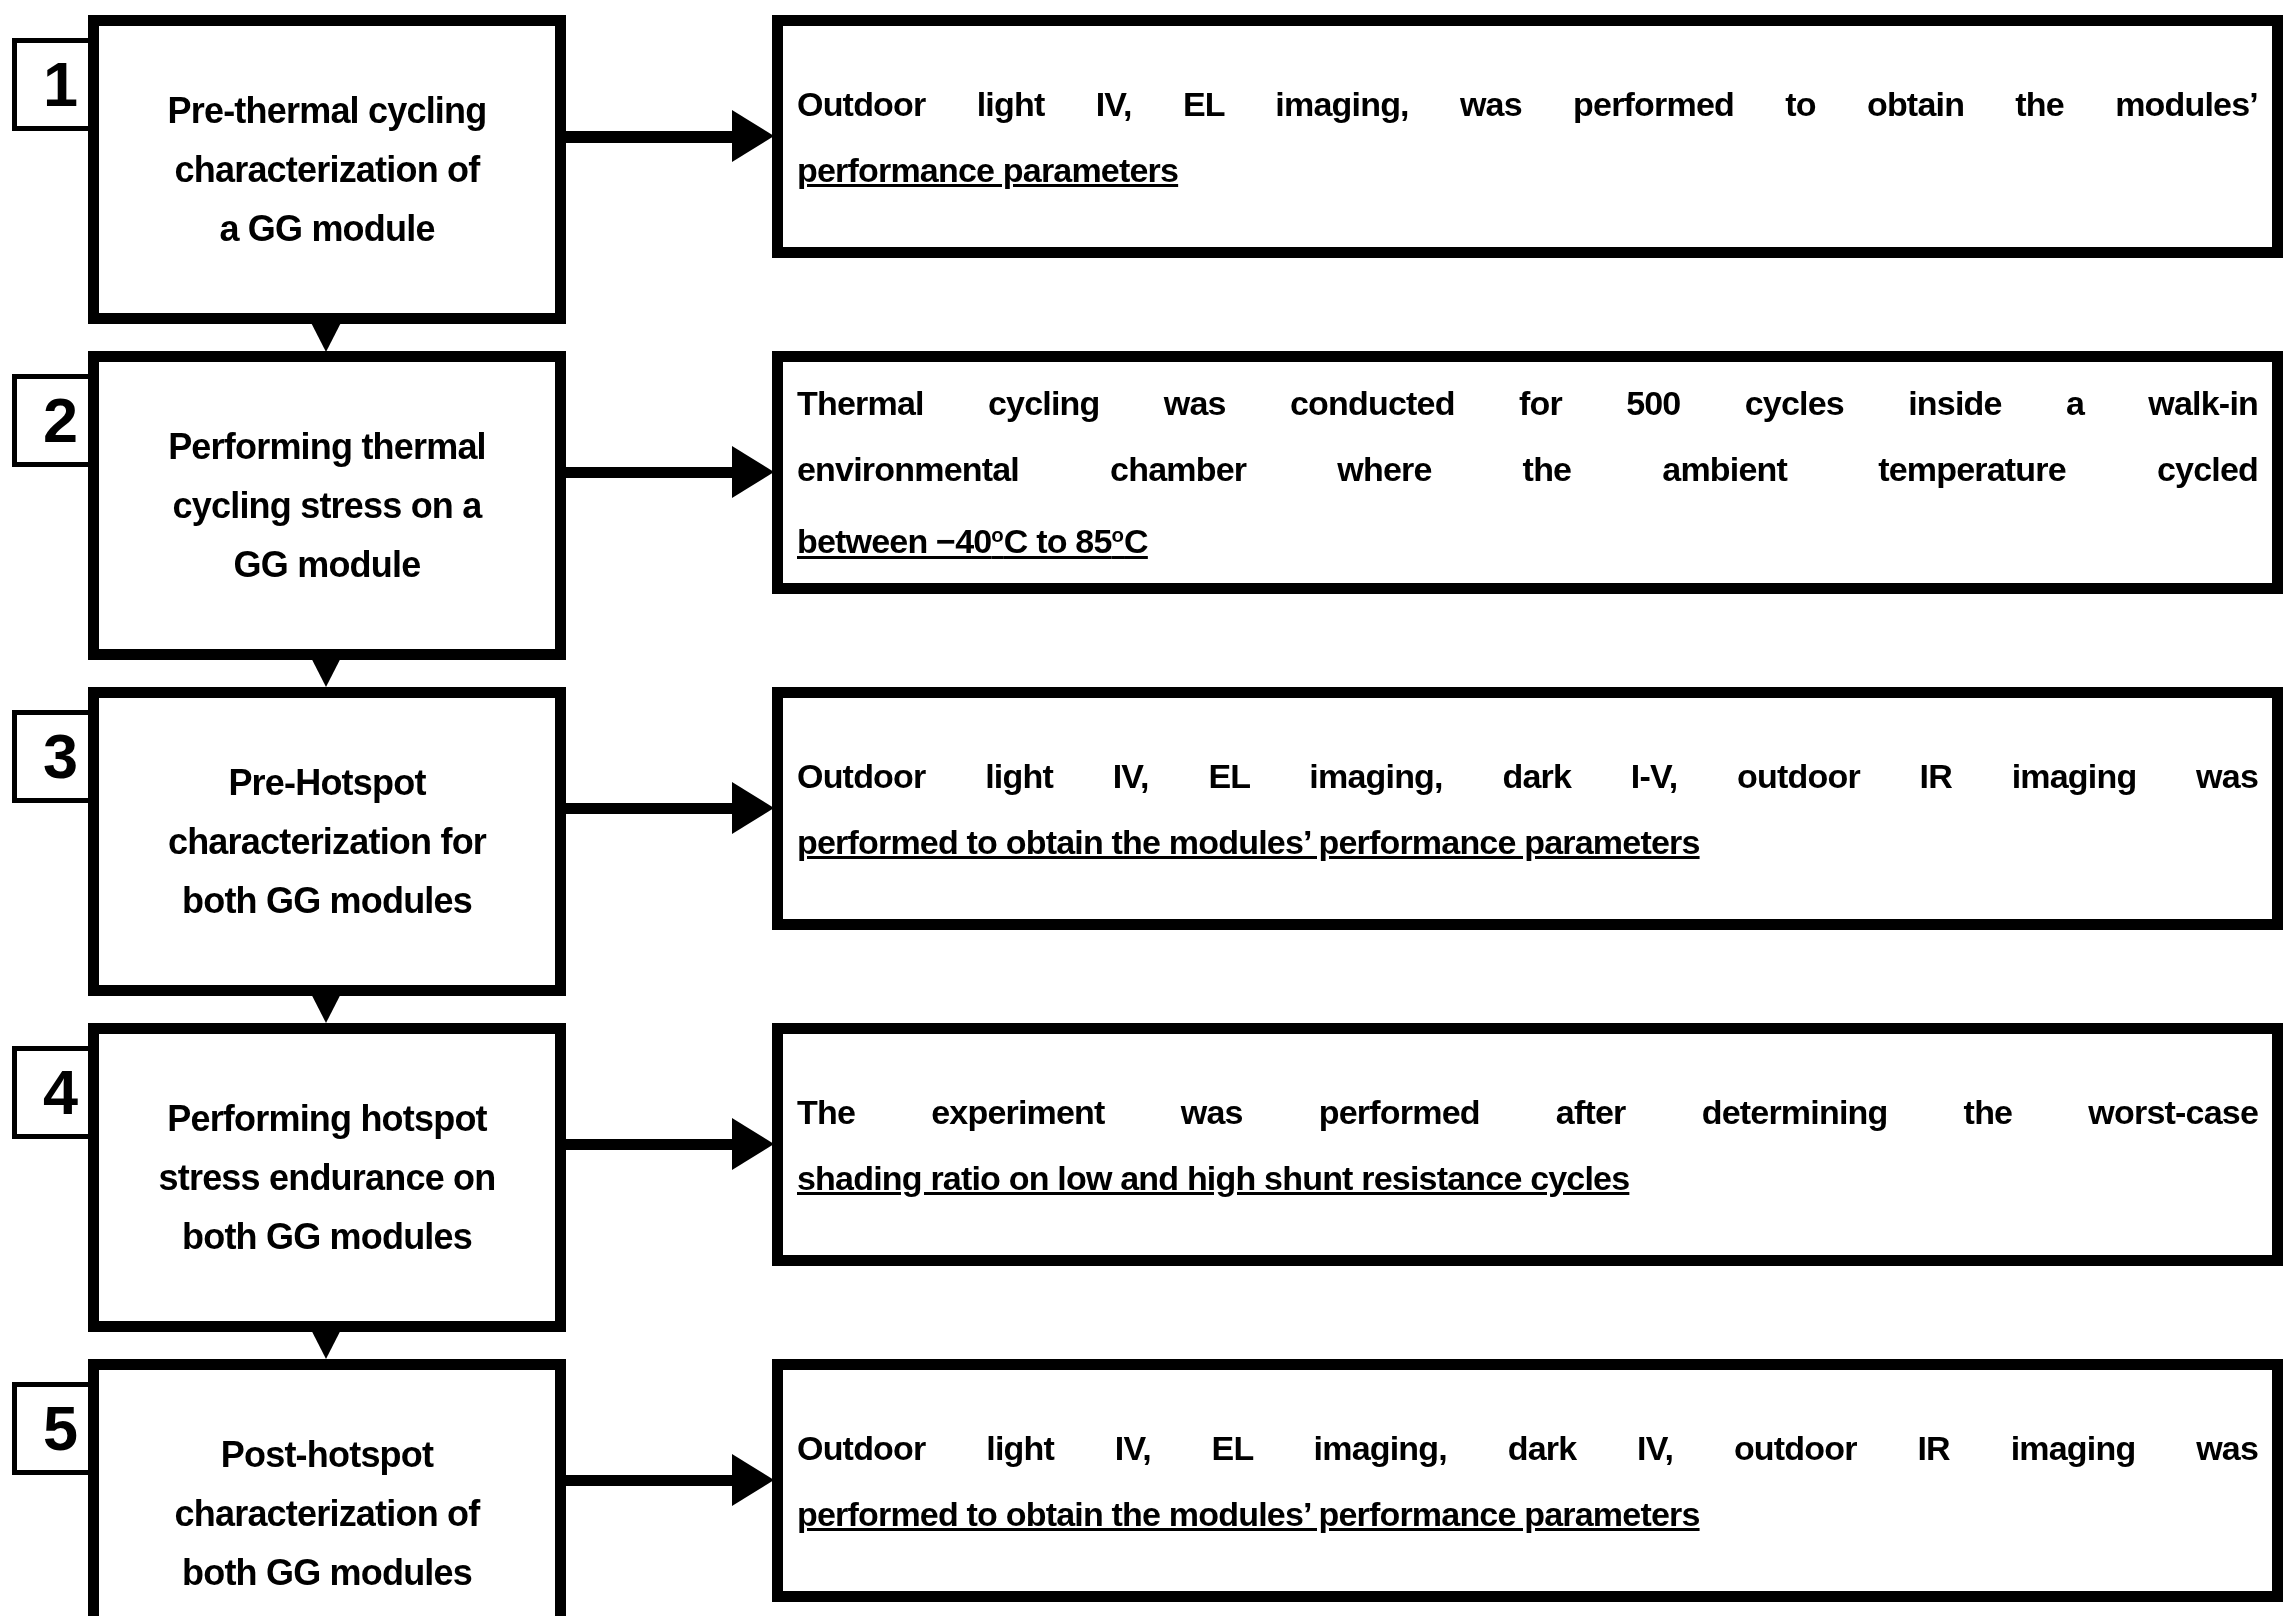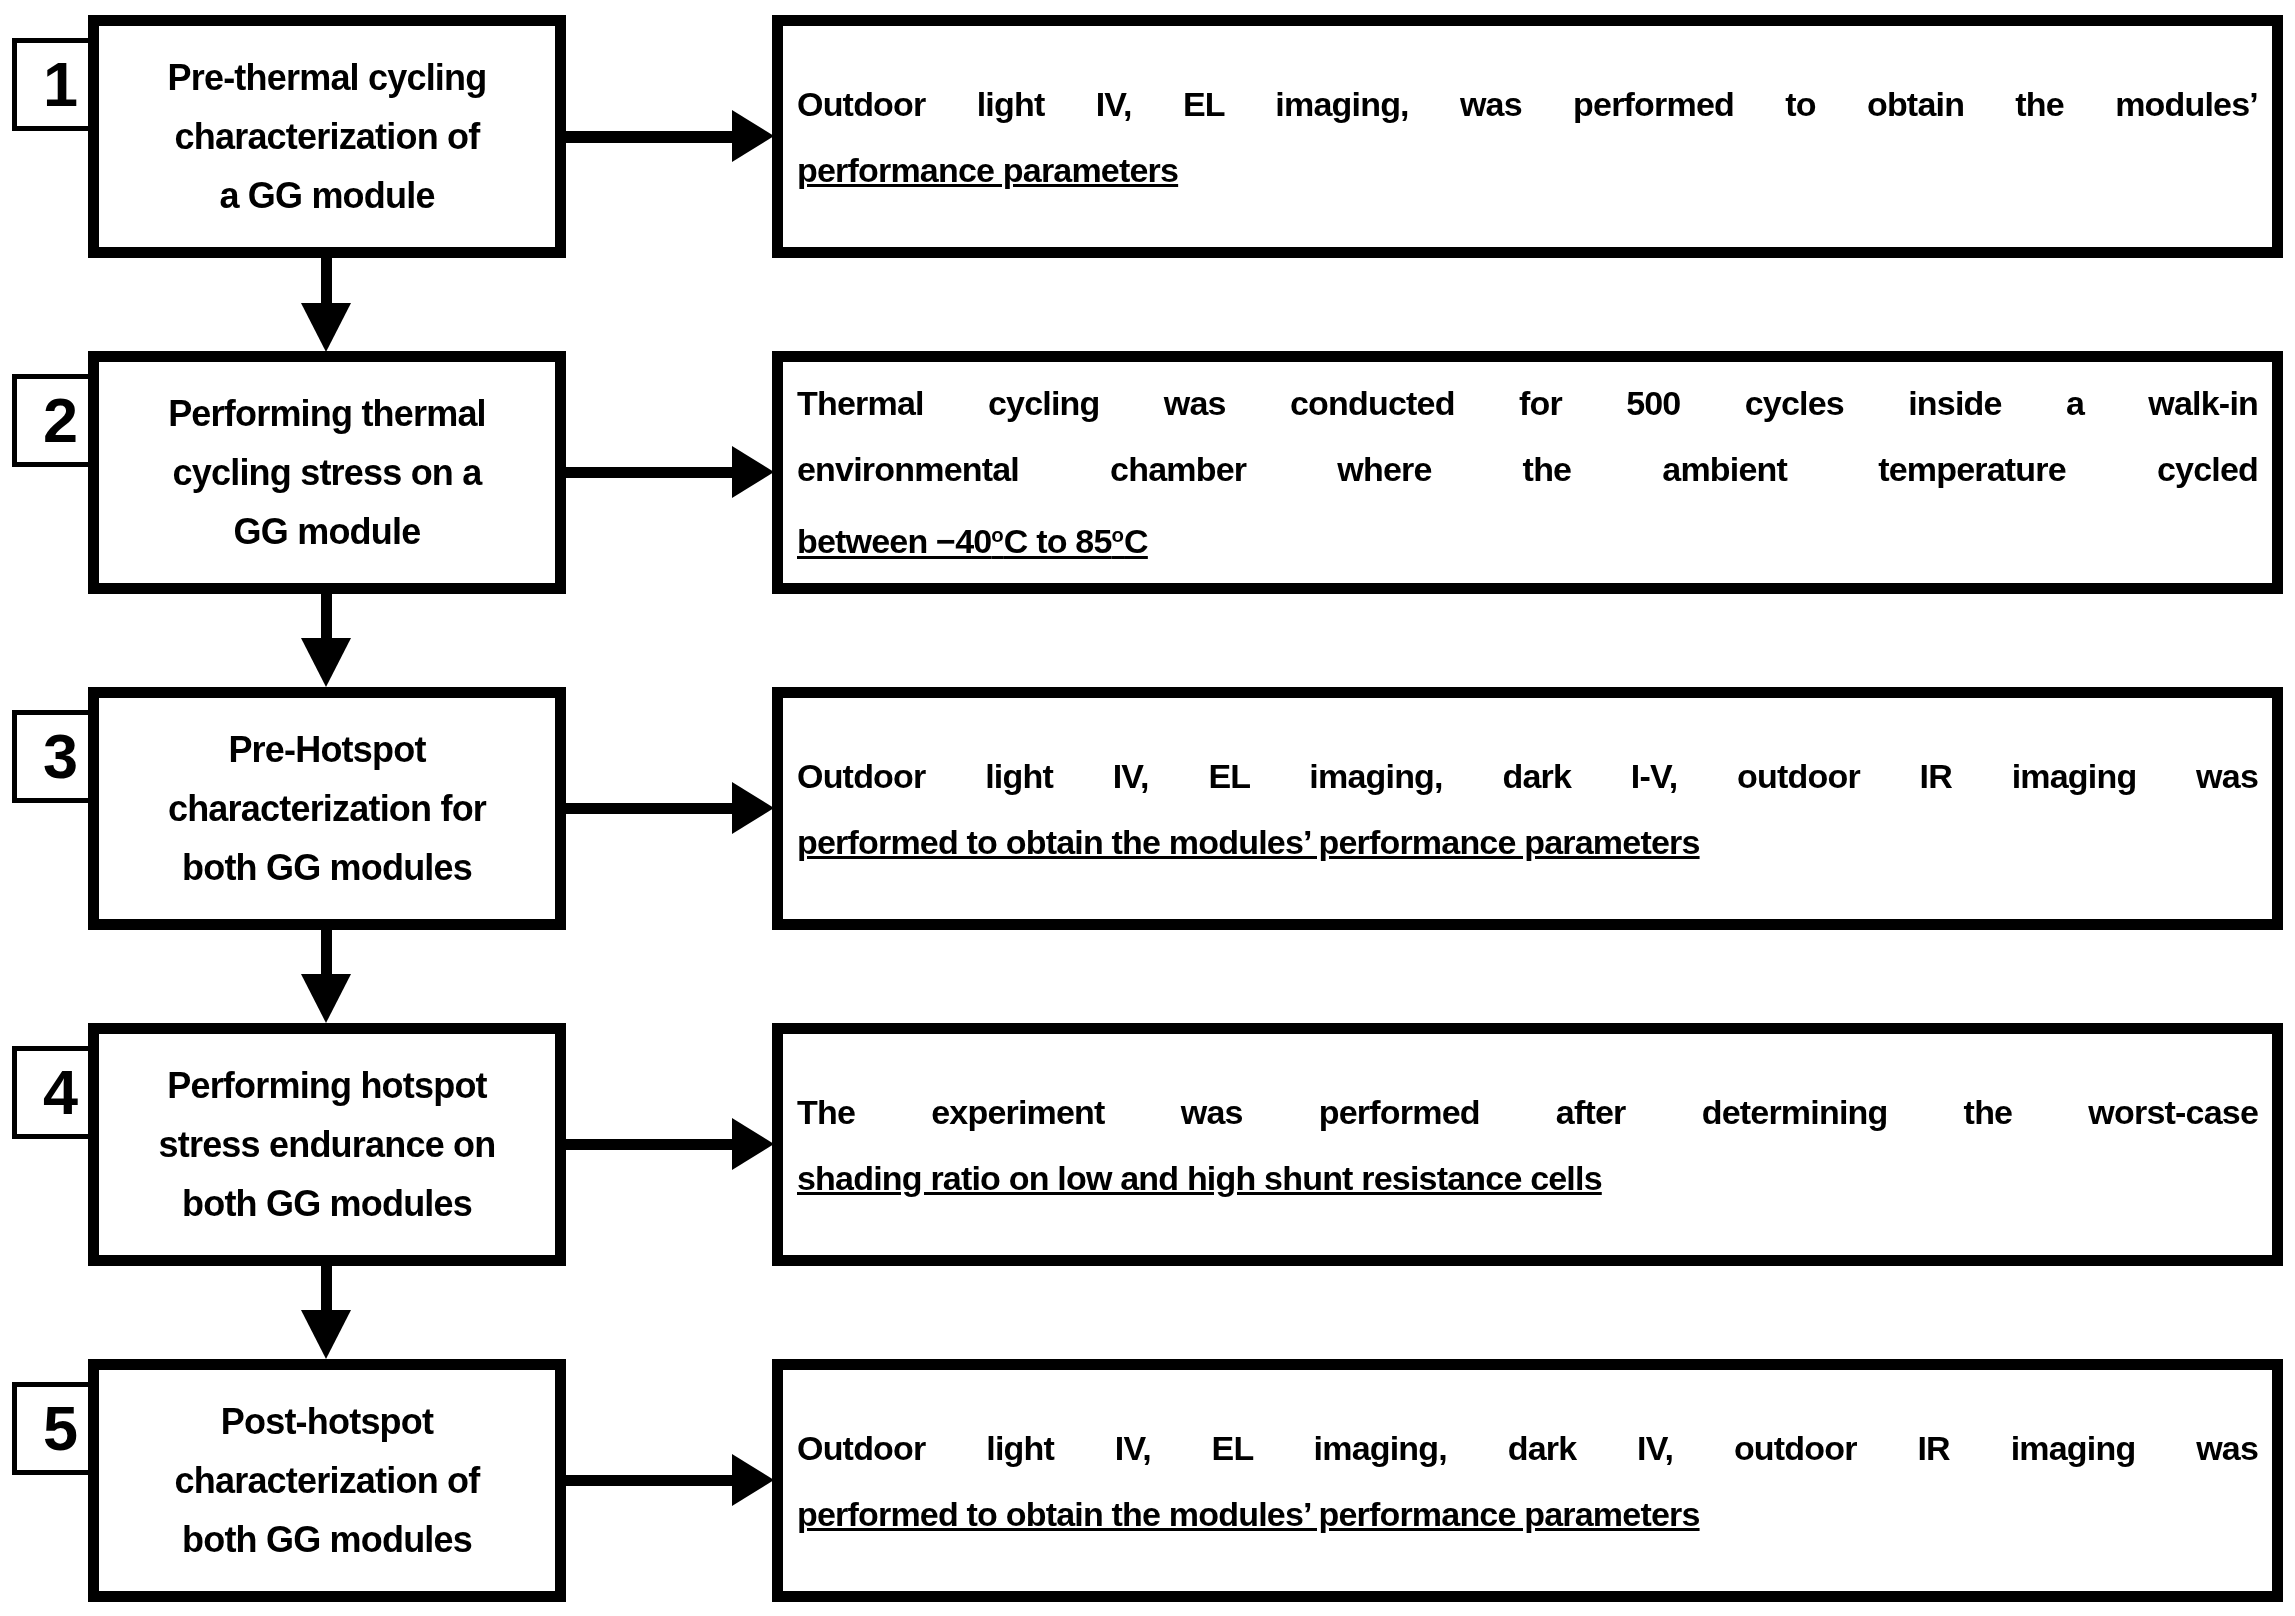--- a/index.html
+++ b/index.html
@@ -35,21 +35,21 @@
     justify-content: center;
     font-size: 63px;
     font-weight: 700;
     letter-spacing: -1.1px;
   }
   .stepbox {
     position: absolute;
     left: 88px;
     top: 0;
     width: 478px;
-    height: 243px;
+    height: 309px;
     border: 11.3px solid var(--ink, #000000);
     background: var(--paper, #ffffff);
     z-index: 2;
     box-sizing: border-box;
     display: flex;
     flex-direction: column;
     align-items: center;
     justify-content: center;
     text-align: center;
     font-size: 36px;
@@ -183,21 +183,21 @@
     </div>
     <div class="stepbox">
       <div class="line">Performing hotspot</div>
       <div class="line">stress endurance on</div>
       <div class="line">both GG modules</div>
     </div>
     <div class="harrow-shaft"></div>
     <div class="harrow-head"></div>
     <div class="descbox">
       <div class="jline">The experiment was performed after determining the worst-case</div>
-      <div class="lastline">shading ratio on low and high shunt resistance cells</div>
+      <div class="lastline">shading ratio on low and high shunt resistance cycles</div>
     </div>
   </div>
   <div class="varrow-shaft" style="top:1266px"></div>
   <div class="varrow-head" style="top:1310px"></div>
 
   <div class="row" style="top:1359px">
     <div class="numbox">
       <span>5</span>
     </div>
     <div class="stepbox">

